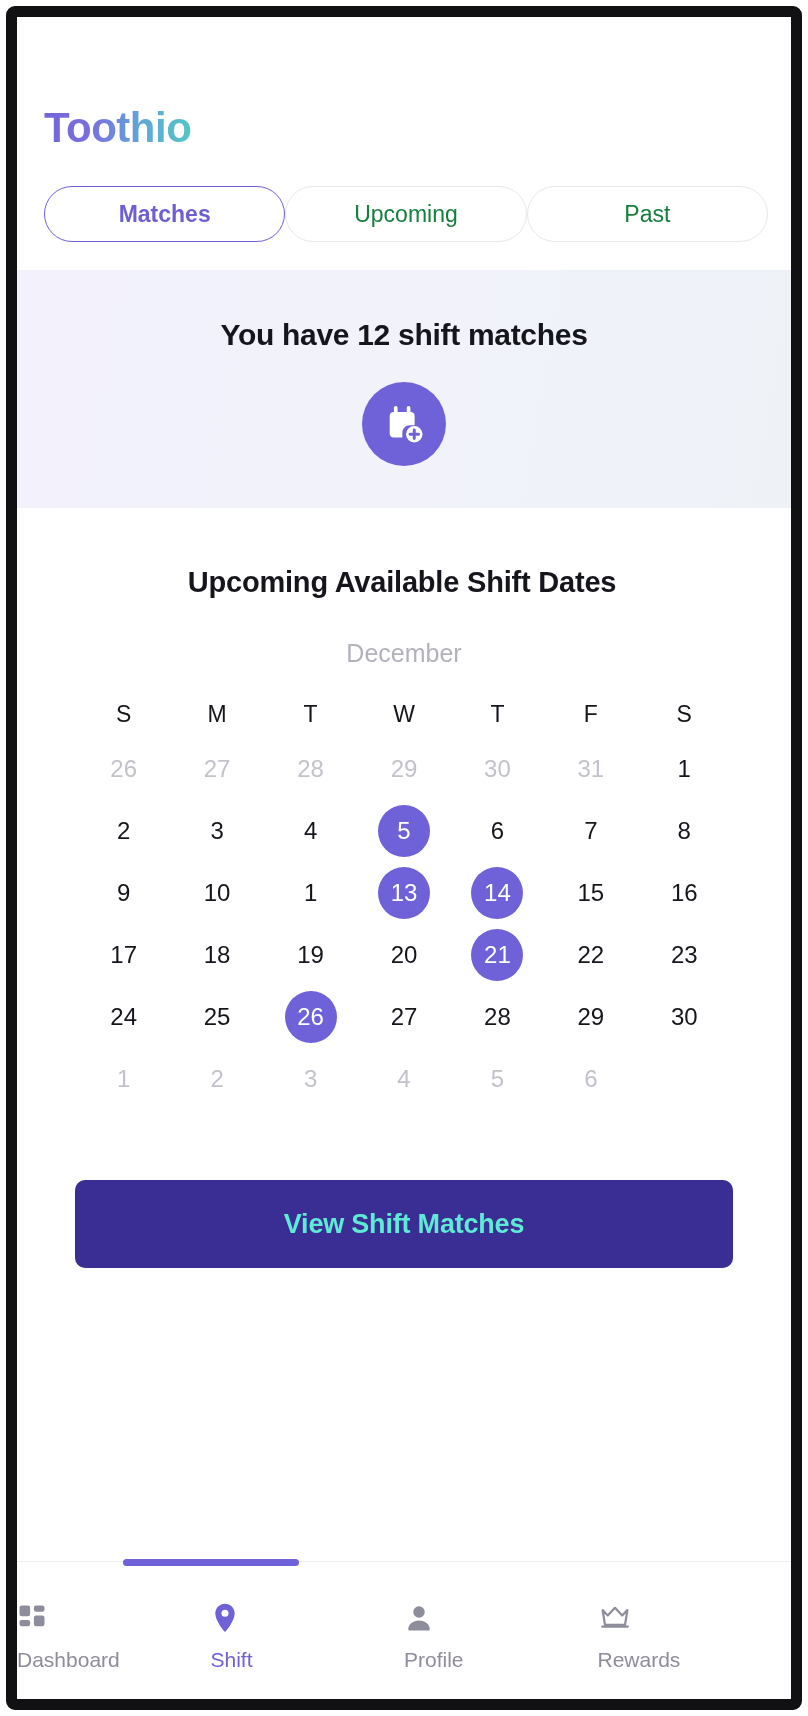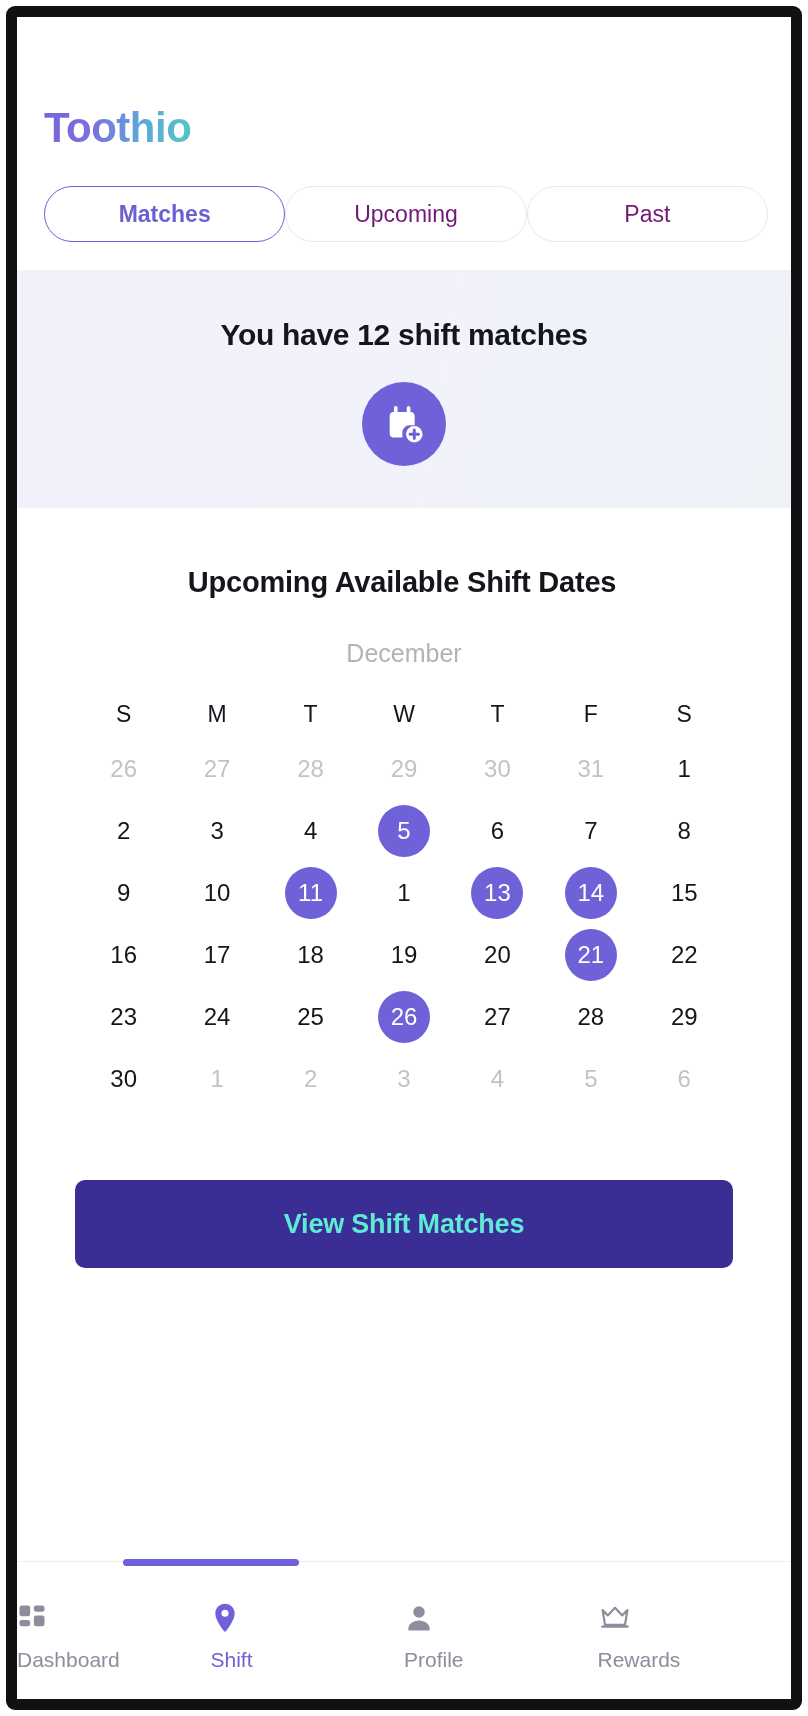--- a/index.html
+++ b/index.html
@@ -58,21 +58,21 @@
   .tab {
     flex: 1;
     height: 56px;
     border-radius: 28px;
     border: 1.6px solid #e7e7ee;
     background: #ffffff;
     display: flex;
     align-items: center;
     justify-content: center;
     font-size: 23px;
-    color: #701a75;
+    color: #15803d;
     font-weight: 400;
     cursor: pointer;
   }
   .tab.active {
     border-color: #6c5fd4;
     color: #6c5fd4;
     font-weight: 700;
   }
 
   
@@ -300,23 +300,20 @@
             <div class="day">8</div>
           </div>
 
         <div class="day-cell">
             <div class="day">9</div>
           </div>
         <div class="day-cell">
             <div class="day">10</div>
           </div>
         <div class="day-cell">
-            <div class="day sel">11</div>
-          </div>
-        <div class="day-cell">
             <div class="day">1</div>
           </div>
         <div class="day-cell">
             <div class="day sel">13</div>
           </div>
         <div class="day-cell">
             <div class="day sel">14</div>
           </div>
         <div class="day-cell">
             <div class="day">15</div>

